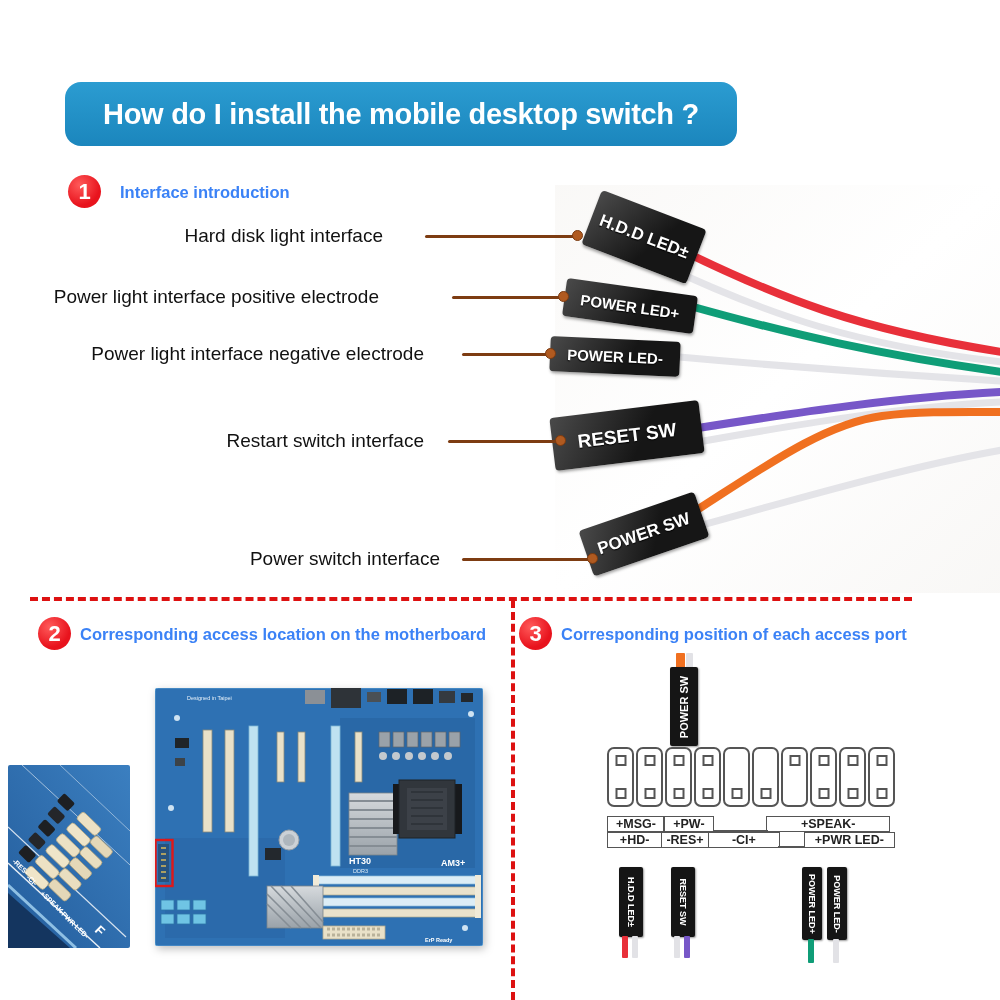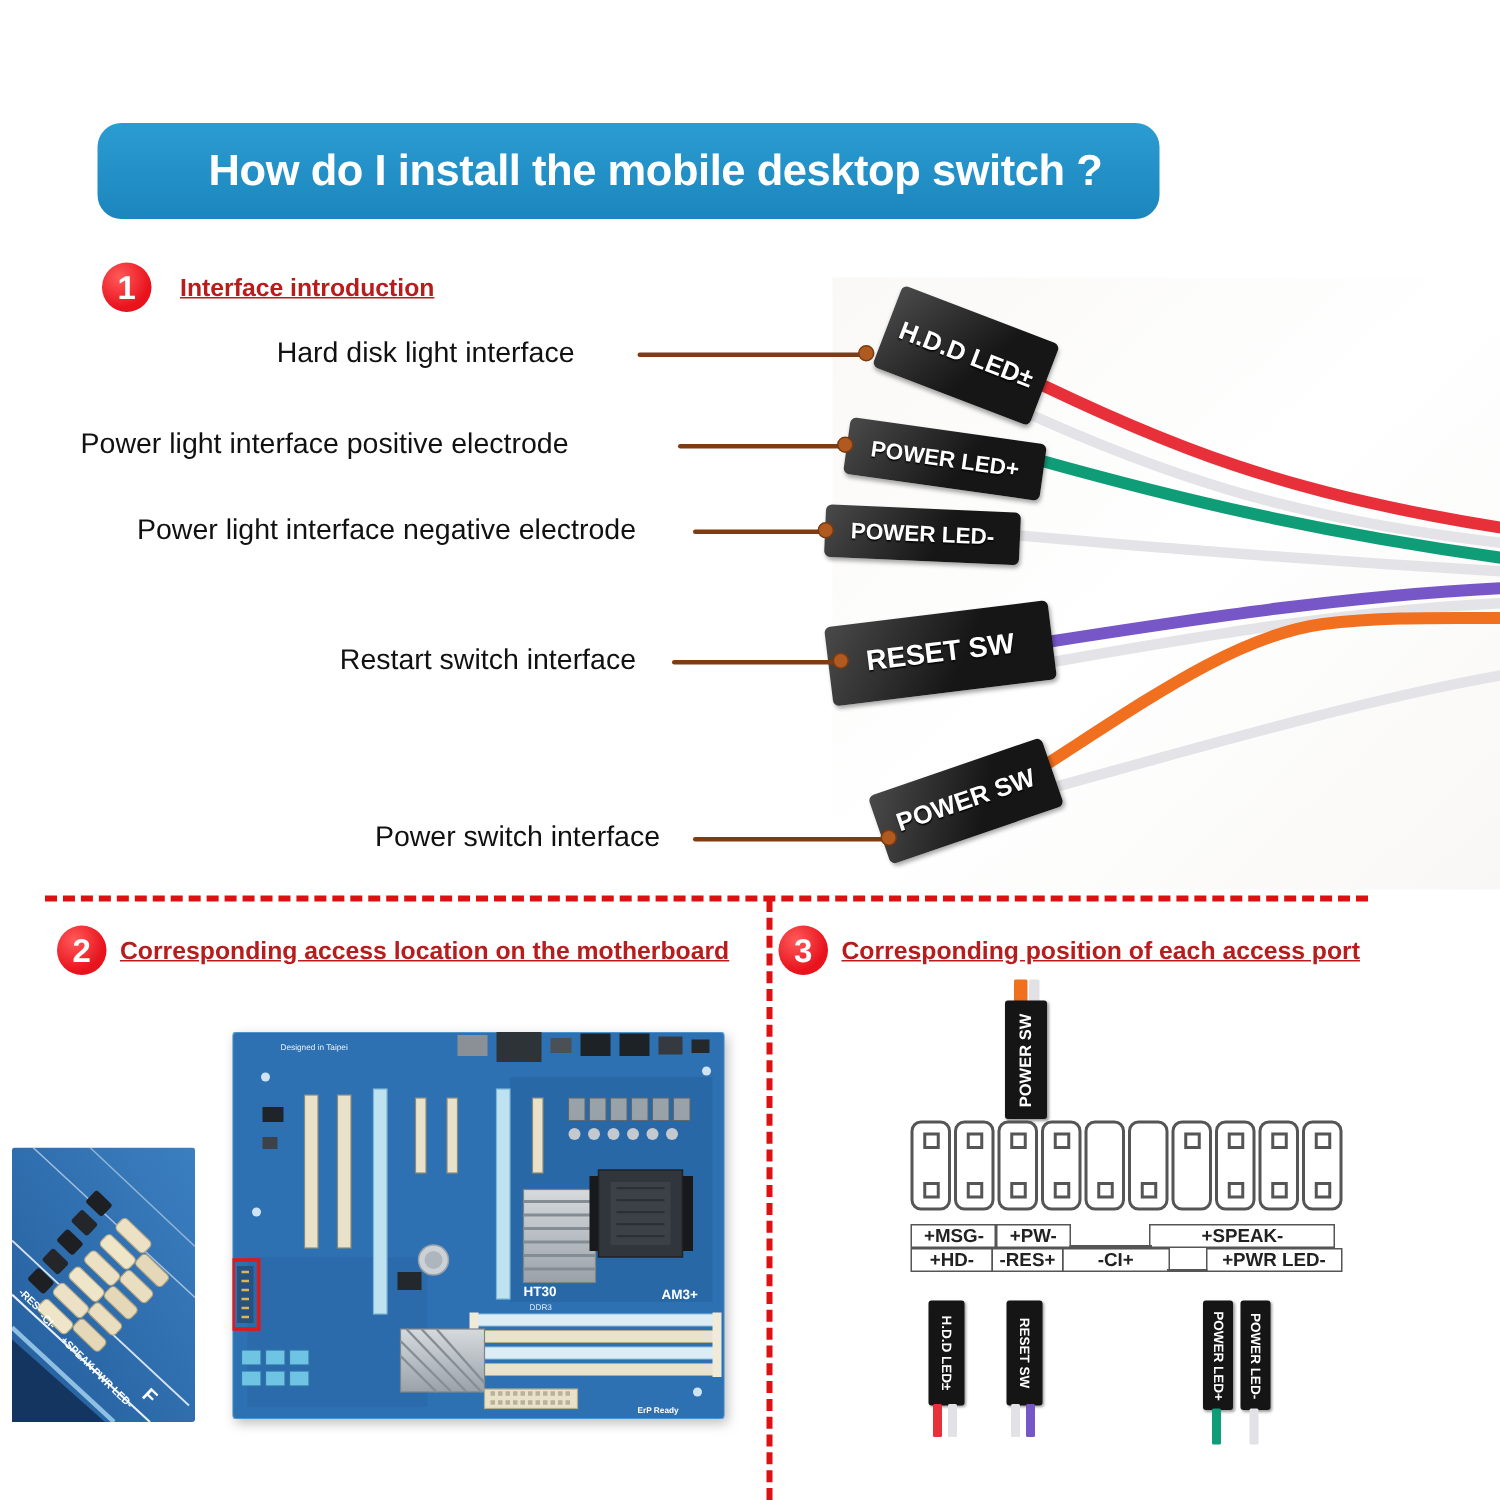--- a/index.html
+++ b/index.html
@@ -1,28 +1,28 @@
 <!DOCTYPE html>
 <html><head>
 <meta charset="utf-8">
 <style>
   html,body{margin:0;padding:0;background:#fff;}
   #page{position:relative;width:1000px;height:1000px;background:#ffffff;overflow:hidden;
         font-family:"Liberation Sans",sans-serif;}
 
   
   .banner{position:absolute;left:65px;top:82px;width:672px;height:64px;border-radius:16px;
-          background:linear-gradient(#2b9cd1,#1b86bd);display:flex;align-items:center;justify-content:center;padding-left:36px;}
+          background:linear-gradient(#2b9cd1,#1b86bd);display:flex;align-items:center;justify-content:center;}
   .banner span{color:#fff;font-weight:bold;font-size:29px;letter-spacing:-0.3px;white-space:nowrap;}
 
   
   .step-circle{position:absolute;width:33px;height:33px;border-radius:50%;
                background:radial-gradient(circle at 35% 30%,#ff5a5a 0%,#e8131d 65%);
                color:#fff;font-weight:bold;font-size:22px;display:flex;align-items:center;justify-content:center;}
-  .step-title{position:absolute;font-weight:bold;color:#b91c1c;white-space:nowrap;text-decoration:underline;}
+  .step-title{position:absolute;font-weight:bold;color:#3b82f6;white-space:nowrap;}
 
   
   .iface-row{position:absolute;left:0;width:1000px;height:26px;z-index:4;}
   .iface-label{position:absolute;top:0;line-height:26px;font-size:19px;color:#111;white-space:nowrap;}
   .leader{position:absolute;top:12px;height:2.5px;background:#7d3c12;border-radius:2px;}
   .ldot{position:absolute;top:7px;width:11px;height:11px;border-radius:50%;
         background:#b05a20;border:1px solid #7a3a10;box-sizing:border-box;}
 
   
   .connector{position:absolute;z-index:3;border-radius:4px;

